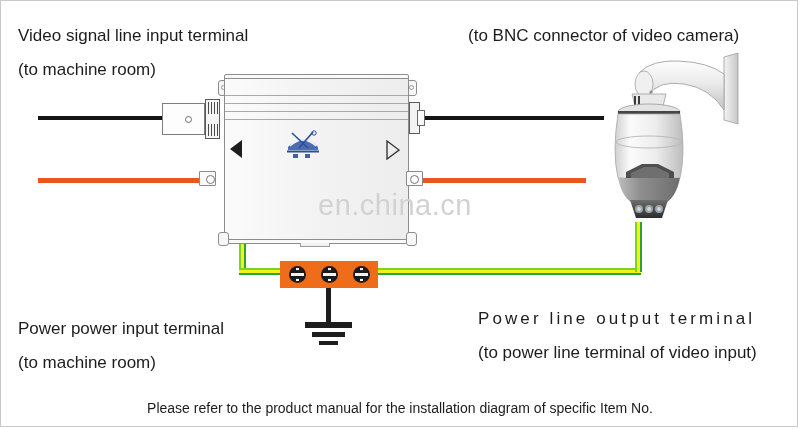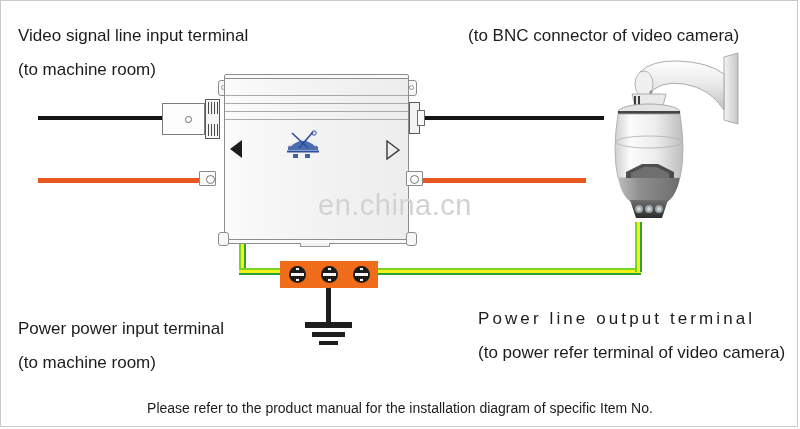--- a/index.html
+++ b/index.html
@@ -159,21 +159,21 @@
     <span class="tight">(to BNC connector of video camera)</span>
   </div>
 
   <div class="label" id="label-power-in">
     <span class="tight">Power power input terminal</span>
     <span class="tight">(to machine room)</span>
   </div>
 
   <div class="label" id="label-power-out">
     <span class="spaced">Power line output terminal</span>
-    <span class="tight">(to power refer terminal of video camera)</span>
+    <span class="tight">(to power line terminal of video input)</span>
   </div>
 
   <div class="wire coax" style="left:38px;top:116px;width:128px;"></div>
 
   <div class="wire coax" style="left:421px;top:116px;width:183px;"></div>
 
   <div class="wire power" style="left:38px;top:178px;width:162px;"></div>
 
   <div class="wire power" style="left:419px;top:178px;width:167px;"></div>
 

